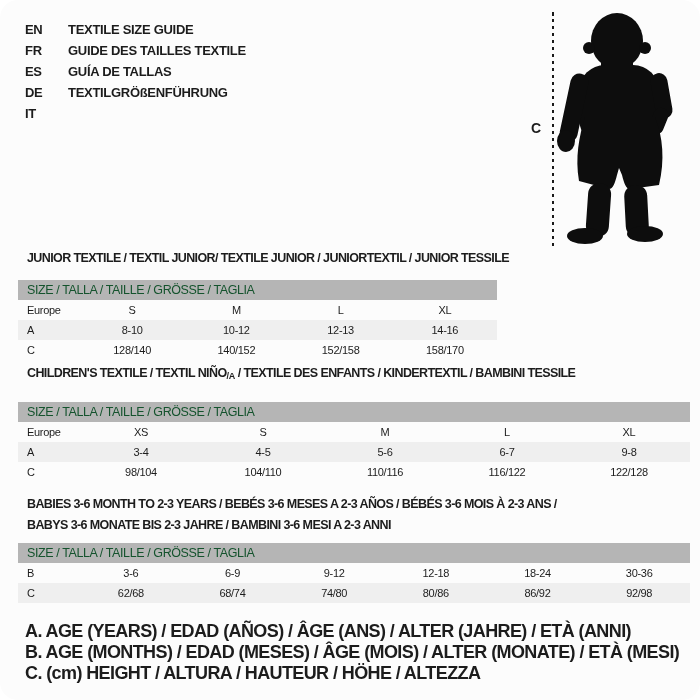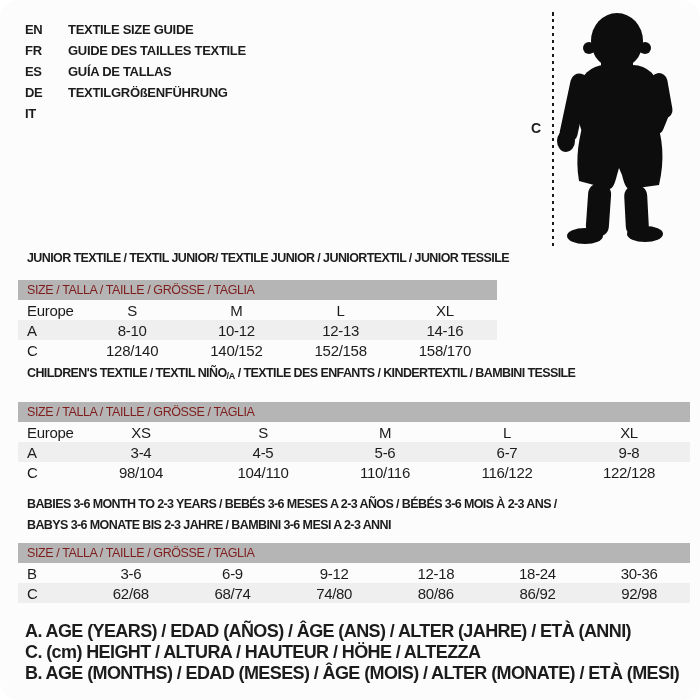--- a/index.html
+++ b/index.html
@@ -19,23 +19,23 @@
   .baby-svg{position:absolute;left:555px;top:5px;}
 
   
   .sec-heading{position:absolute;left:27px;height:15px;line-height:15px;font-weight:700;
     font-size:12.5px;letter-spacing:-0.6px;white-space:nowrap;}
   .sub{font-size:9px;vertical-align:-2px;letter-spacing:-0.3px;}
 
   
   .size-table{position:absolute;left:18px;}
   .t-band{height:20px;background:#b5b5b5;display:flex;align-items:center;padding-left:9px;
-    font-size:12.5px;letter-spacing:-0.4px;color:#7f1d1d;}
+    font-size:12.5px;letter-spacing:-0.4px;color:#14532d;}
   .t-row{display:grid;grid-template-columns:62px repeat(var(--cols),1fr);height:20px;align-items:center;
-    font-size:15px;letter-spacing:-0.3px;}
+    font-size:11px;letter-spacing:-0.3px;}
   .t-row.shaded{background:#efefef;}
   .t-row .lbl{padding-left:9px;text-align:left;}
   .t-row .val{text-align:center;}
 
   
   .notes{position:absolute;left:25px;top:621px;}
   .note-line{height:21px;line-height:21px;font-weight:700;font-size:18px;letter-spacing:-0.6px;white-space:nowrap;}
 </style>
 </head>
 <body>
@@ -165,17 +165,17 @@
       <span class="val">68/74</span>
       <span class="val">74/80</span>
       <span class="val">80/86</span>
       <span class="val">86/92</span>
       <span class="val">92/98</span>
     </div>
   </div>
 
   <div class="notes">
     <div class="note-line">A. AGE (YEARS) / EDAD (AÑOS) / ÂGE (ANS) / ALTER (JAHRE) / ETÀ (ANNI)</div>
+    <div class="note-line">B. AGE (MONTHS) / EDAD (MESES) / ÂGE (MOIS) / ALTER (MONATE) / ETÀ (MESI)</div>
     <div class="note-line">C. (cm) HEIGHT / ALTURA / HAUTEUR / HÖHE / ALTEZZA</div>
-    <div class="note-line">B. AGE (MONTHS) / EDAD (MESES) / ÂGE (MOIS) / ALTER (MONATE) / ETÀ (MESI)</div>
   </div>
 
 </div>
 
 </body></html>

